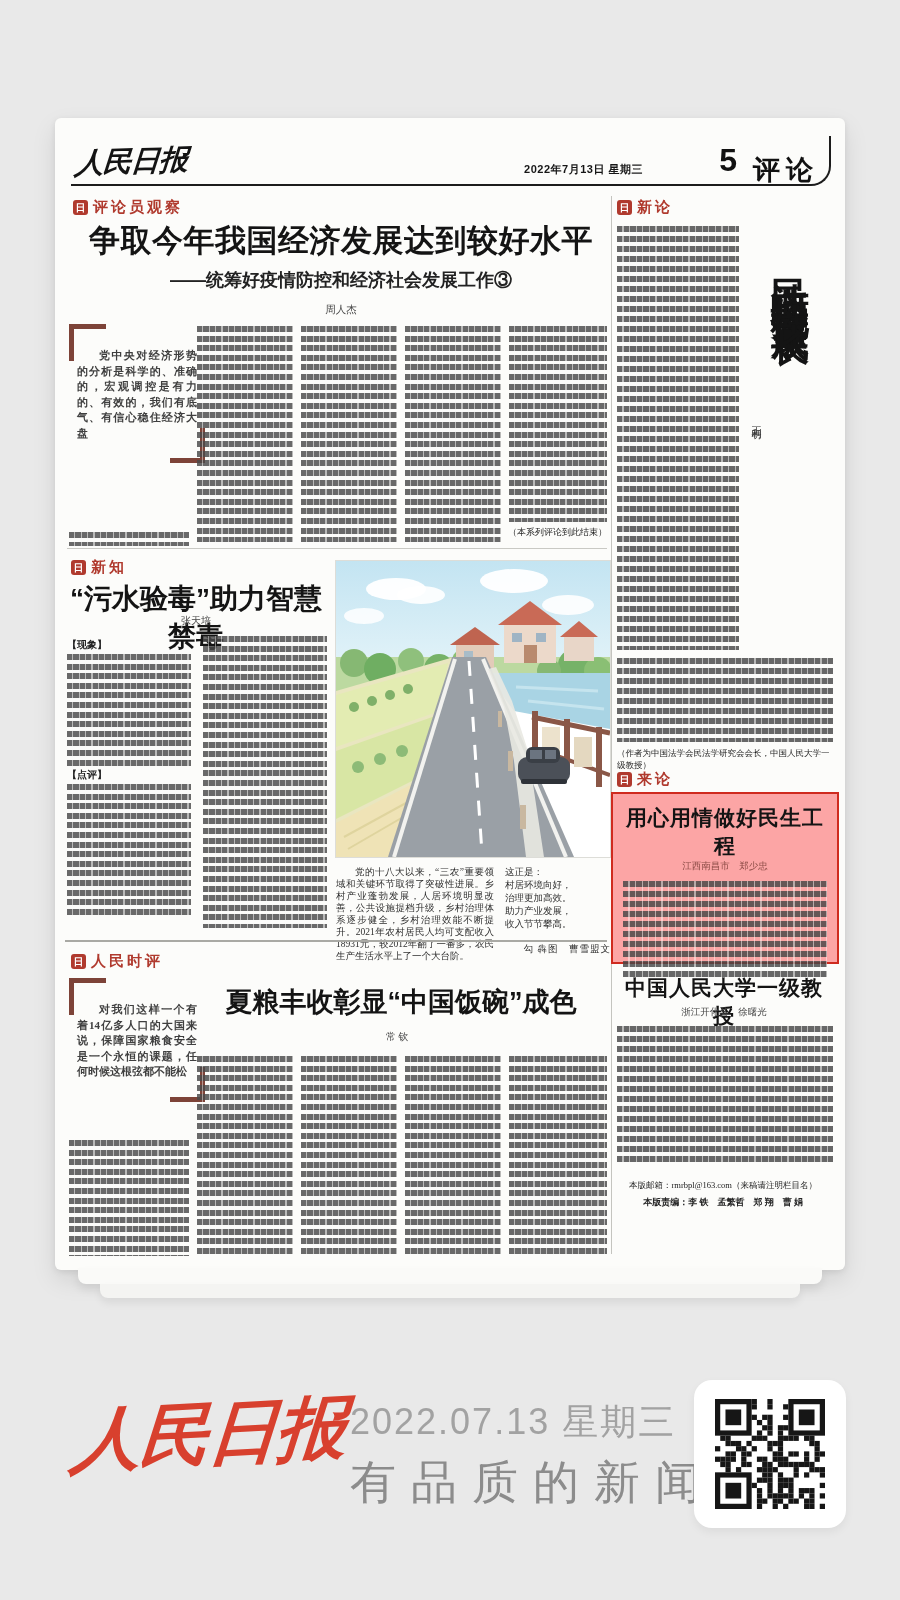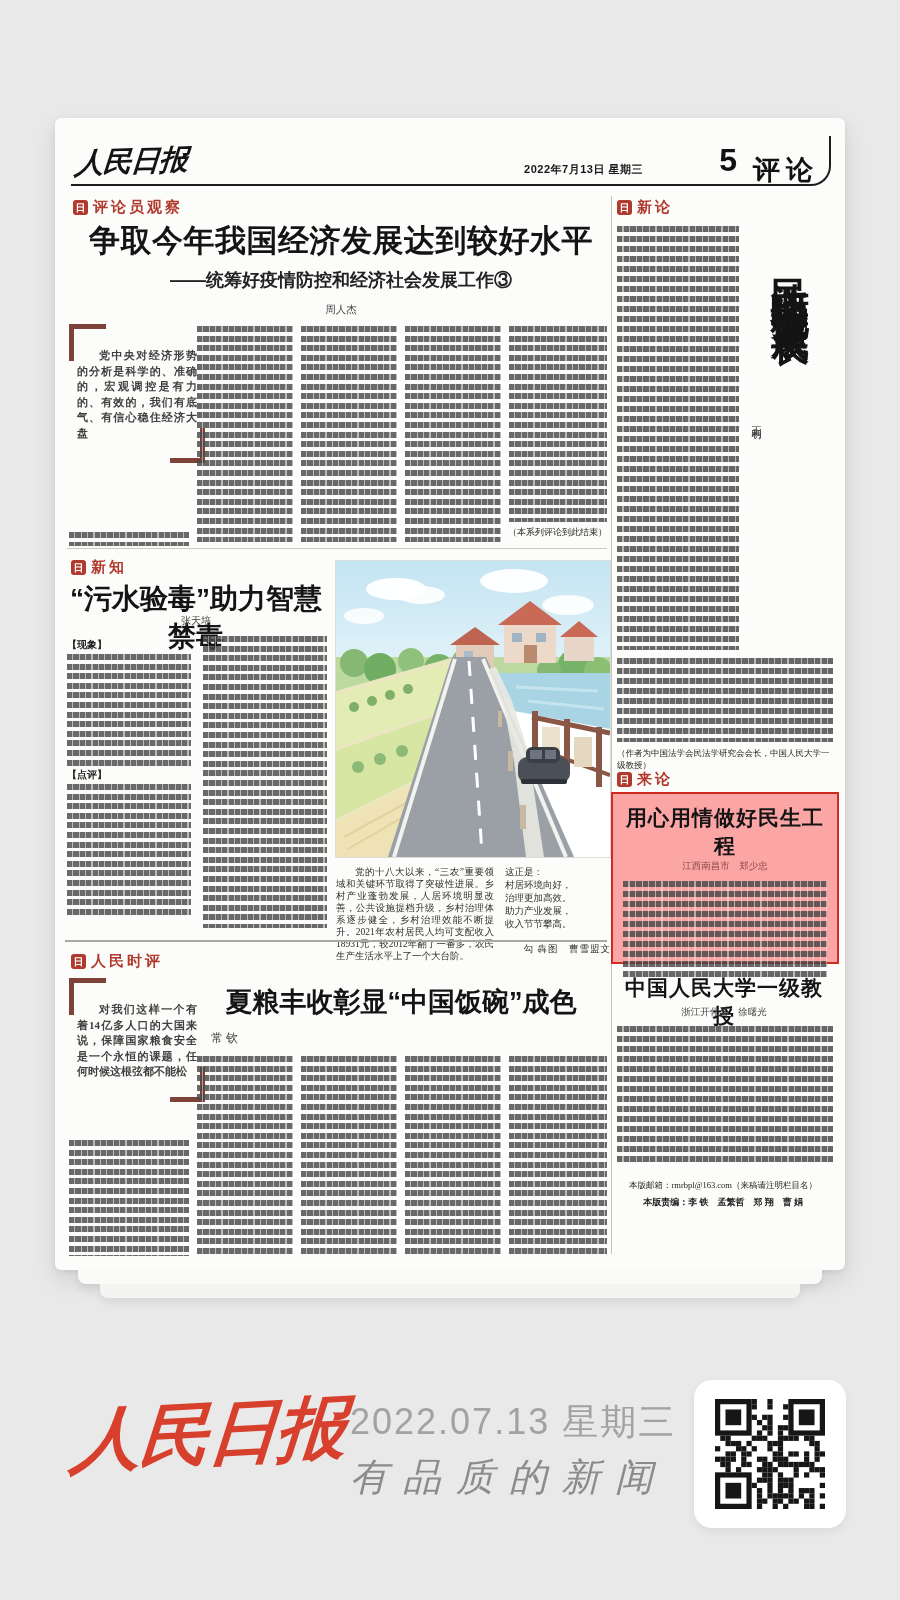--- a/index.html
+++ b/index.html
@@ -75,21 +75,21 @@
   .illus{border:1px solid #ddddd8;background:#fff;}
   .cap{font-size:9.5px;line-height:12px;color:#2e2e2e;text-align:justify;text-indent:2em;
     font-family:"Liberation Serif",serif;}
   .poem{font-size:9.5px;line-height:13px;color:#2e2e2e;font-family:"Liberation Serif",serif;}
   .poem div{margin:0;}
   .poem .pcredit{text-align:right;margin-top:12px;letter-spacing:1px;}
   
   .footer-logo{left:72px;top:1388px;font-family:"DejaVu Serif",serif;font-style:italic;font-weight:bold;
     font-size:70px;color:#d8402e;transform:skewX(-7deg) rotate(-3deg);letter-spacing:-2px;}
   .footer-date{left:350px;top:1398px;font-size:36px;color:#a2a2a2;letter-spacing:2px;}
-  .footer-slogan{left:350px;top:1452px;font-size:38px;color:#8c8c8c;letter-spacing:15px;font-weight:500;font-style:italic;}
+  .footer-slogan{left:350px;top:1452px;font-size:46px;color:#8c8c8c;letter-spacing:15px;font-weight:500;}
   .qr-card{left:694px;top:1380px;width:152px;height:148px;background:#fff;border-radius:18px;
     box-shadow:0 4px 10px rgba(0,0,0,.06);display:flex;align-items:center;justify-content:center;}
 </style>
 </head>
 <body>
 
 <div class="paper">
 
   <div class="abs header-rule"></div>
   <div class="abs masthead">人民日报</div>
@@ -235,21 +235,21 @@
 
   <div class="abs divider-h2" style="left:10px;top:822px;width:542px;"></div>
   <div class="abs seclabel" style="left:16px;top:834px;">
     <span class="sicon">日</span>
     <span class="stext">人民时评</span>
   </div>
   <div class="abs qbox" style="left:14px;top:860px;">
     <p>对我们这样一个有着14亿多人口的大国来说，保障国家粮食安全是一个永恒的课题，任何时候这根弦都不能松</p>
   </div>
   <div class="abs" style="left:140px;top:866px;width:412px;text-align:center;font-size:27px;font-weight:900;color:#141414;">夏粮丰收彰显“中国饭碗”成色</div>
-  <div class="abs" style="left:156px;top:912px;width:412px;text-align:left;font-size:12px;color:#444;font-family:'Liberation Serif',serif;">常 钦</div>
+  <div class="abs" style="left:136px;top:912px;width:412px;text-align:center;font-size:10px;color:#444;font-family:'Liberation Serif',serif;">常 钦</div>
   <div class="abs sim" style="left:142px;top:938px;width:96px;height:200px;"></div>
   <div class="abs sim" style="left:246px;top:938px;width:96px;height:200px;"></div>
   <div class="abs sim" style="left:350px;top:938px;width:96px;height:200px;"></div>
   <div class="abs sim" style="left:454px;top:938px;width:98px;height:200px;"></div>
   <div class="abs sim" style="left:14px;top:1022px;width:120px;height:116px;"></div>
 
   <div class="abs seclabel" style="left:562px;top:80px;">
     <span class="sicon">日</span>
     <span class="stext">新论</span>
   </div>

